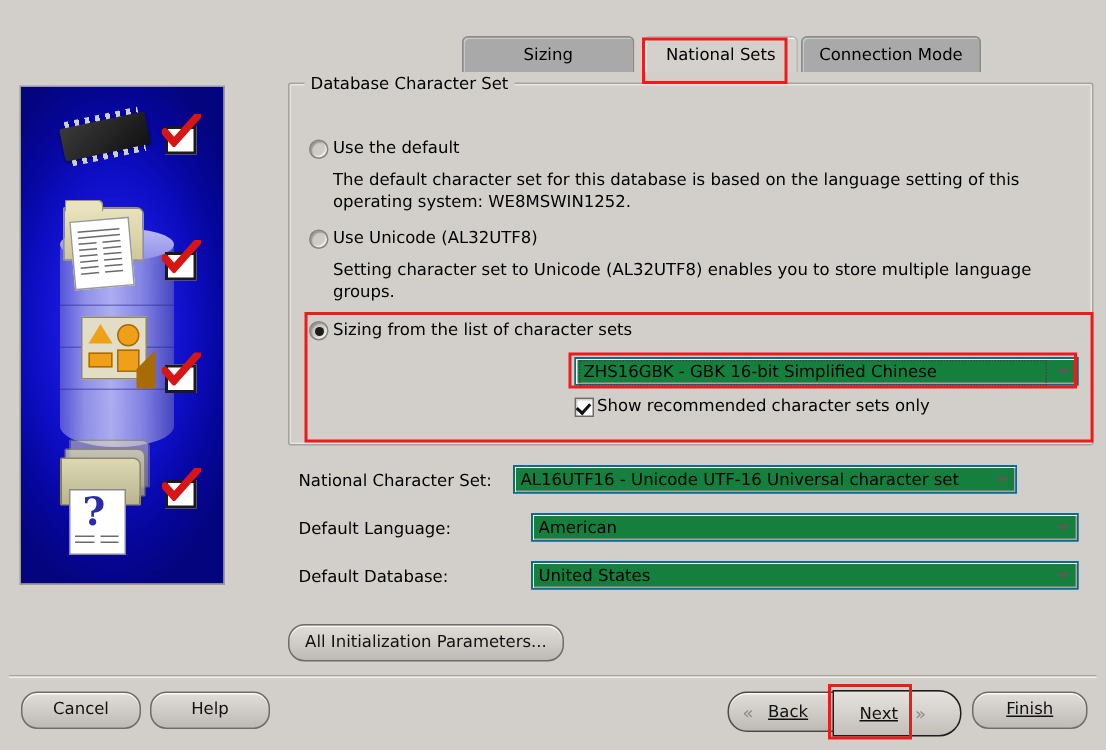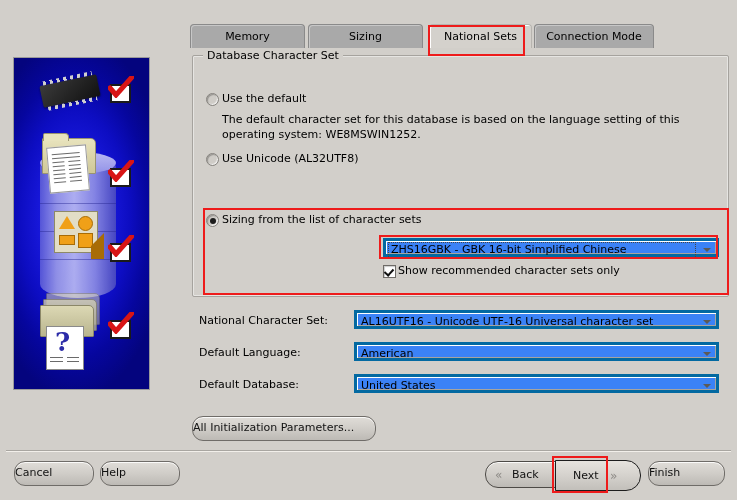--- a/index.html
+++ b/index.html
@@ -225,22 +225,22 @@
   }
   .field-label {
     position: absolute;
     font-size: 11px;
     white-space: nowrap;
   }
   
   .combo {
     position: absolute;
     height: 19px;
-    background: #3b82f6;
-    border: 3px solid #0369a1;
+    background: #15803d;
+    border: 1px solid #0369a1;
     box-shadow: inset 1px 1px 0 #fff, inset -1px -1px 0 #a7a49f;
     box-sizing: border-box;
   }
   .combo .val {
     position: absolute;
     left: 4px; top: 0;
     right: 20px;
     height: 17px;
     line-height: 18px;
     font-size: 11px;
@@ -281,21 +281,21 @@
     width: 4px; height: 7px;
     border: solid #111;
     border-width: 0 2px 2px 0;
     transform: rotate(42deg);
   }
   
   .btn {
     position: absolute;
     height: 23px;
     line-height: 22px;
-    text-align: left;
+    text-align: center;
     font-size: 11px;
     color: #111;
     background: linear-gradient(to bottom, #e0ddd8 0%, #cfccc7 52%, #bdbab5 100%);
     border: 1px solid #6f6c68;
     border-radius: 11px;
     box-shadow: inset 0 1px 0 rgba(255,255,255,.85);
     white-space: nowrap;
     cursor: default;
   }
   #nav-pill {
@@ -341,21 +341,21 @@
     border-bottom: 1px solid #f2efea;
   }
   
   .red-box {
     position: absolute;
     border: 2px solid #ee1b1b;
     pointer-events: none;
     z-index: 20;
     box-sizing: border-box;
   }
-  .u { }
+  .u { text-decoration: underline; }
 </style>
 </head>
 <body>
 
 <div id="sidebar-illustration">
 
   <div class="db-cylinder">
     <div class="db-band" style="top:50px"></div>
     <div class="db-band" style="top:78px"></div>
     <div class="db-band" style="top:106px"></div>
@@ -417,60 +417,58 @@
     <path d="M2 12 L8 19 L24 1" stroke="#d81515" stroke-width="5" fill="none" stroke-linecap="round"></path>
   </svg>
 
   <div class="check-badge" style="left:96px;top:262px"></div>
   <svg class="check-arrow" style="left:94px;top:254px" viewBox="0 0 26 22">
     <path d="M2 12 L8 19 L24 1" stroke="#d81515" stroke-width="5" fill="none" stroke-linecap="round"></path>
   </svg>
 </div>
 
 <div id="tab-strip">
-  <div class="tab" style="left:0;width:113px">
-    <span>Memory</span>
-  </div>
   <div class="tab" style="left:118px;width:113px">
     <span>Sizing</span>
   </div>
   <div class="tab active" style="left:239px;width:101px">
     <span>National Sets</span>
   </div>
   <div class="tab" style="left:344px;width:118px">
     <span>Connection Mode</span>
   </div>
 </div>
 
 <div id="group-dbcharset">
   <div id="group-dbcharset-title">Database Character Set</div>
 
   <div class="radio" style="left:13px;top:37px"></div>
   <div class="radio-label" style="left:29px;top:36px">Use the default</div>
   <div class="desc" style="left:29px;top:56px;width:478px">The default character set for this database is based on the language setting of this operating system: WE8MSWIN1252.</div>
 
   <div class="radio" style="left:13px;top:97px"></div>
   <div class="radio-label" style="left:29px;top:96px">Use Unicode (AL32UTF8)</div>
+  <div class="desc" style="left:29px;top:116px;width:490px">Setting character set to Unicode (AL32UTF8) enables you to store multiple language groups.</div>
 
   <div class="radio checked" style="left:13px;top:158px"></div>
   <div class="radio-label" style="left:29px;top:157px">Sizing from the list of character sets</div>
 
 
   <div class="combo focused" style="left:190px;top:182px;width:336px">
     <div class="val">ZHS16GBK - GBK 16-bit Simplified Chinese</div>
     <div class="arrow"></div>
   </div>
 
   <div class="checkbox-box" style="left:190px;top:209px"></div>
   <div class="radio-label" style="left:205px;top:208px">Show recommended character sets only</div>
 </div>
 
 <div>
   <div class="field-label" style="left:199px;top:314px">National Character Set:</div>
-  <div class="combo" style="left:354px;top:310px;width:365px">
+  <div class="combo" style="left:342px;top:310px;width:336px">
     <div class="val">AL16UTF16 - Unicode UTF-16 Universal character set</div>
     <div class="arrow"></div>
   </div>
 </div>
 
 <div>
   <div class="field-label" style="left:199px;top:346px">Default Language:</div>
   <div class="combo" style="left:354px;top:342px;width:365px">
     <div class="val">American</div>
     <div class="arrow"></div>

